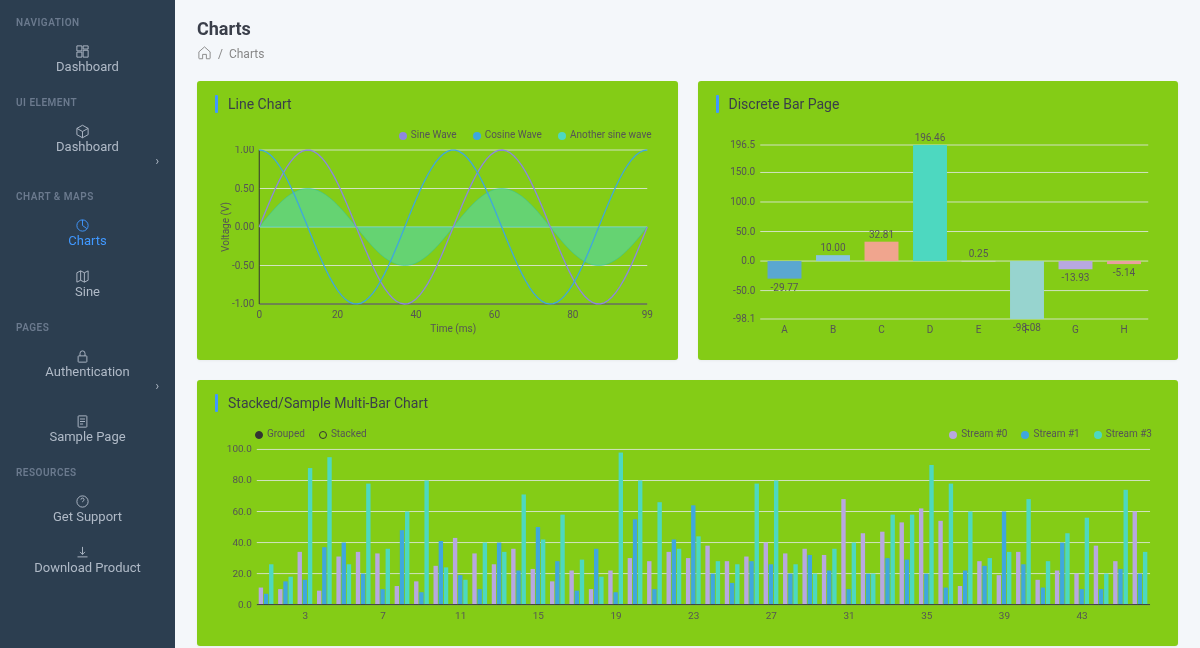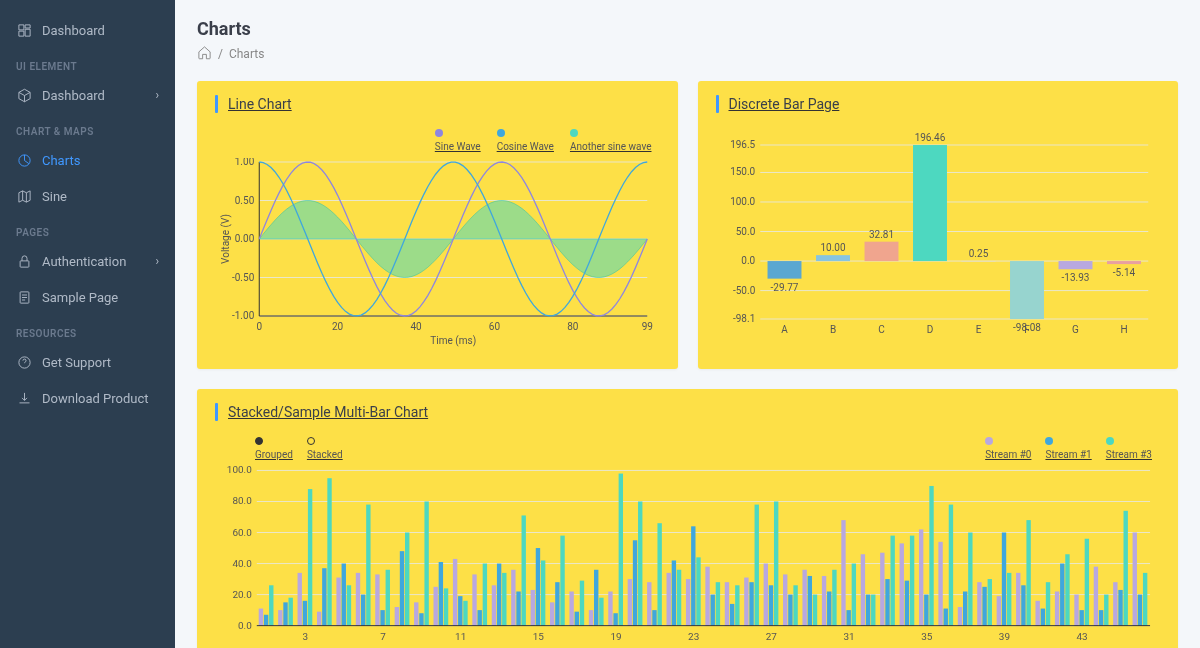--- a/index.html
+++ b/index.html
@@ -1,51 +1,52 @@
 <!DOCTYPE html>
 <html><head>
 <meta charset="utf-8">
 <style>
 * { box-sizing: border-box; margin: 0; padding: 0; }
 body { font-family: -apple-system, BlinkMacSystemFont, "Segoe UI", Roboto, sans-serif; background: #f4f7fa; color: #333; font-size: 13px; overflow: hidden; }
 .layout { display: flex; width: 1200px; height: 648px; }
 .sidebar { width: 175px; background: #2c3e50; color: #8a96a9; padding: 12px 0; overflow-y: auto; }
 .sidebar-section { margin-bottom: 8px; }
 .sidebar-heading { font-size: 10px; font-weight: 600; letter-spacing: 0.5px; padding: 5px 16px; color: #6b7a8e; text-transform: uppercase; }
-.sidebar-item { display: flex; align-items: center; padding: 10px 16px; color: #b0bac7; cursor: pointer; font-size: 13px; }
+.sidebar-item { display: flex; align-items: center; padding: 10px 16px; color: #b0bac7; cursor: pointer; font-size: 13px; flex-direction: column; }
 .sidebar-item.active { color: #4098ff; }
 .sidebar-item .icon { width: 16px; height: 16px; margin-right: 10px; display: inline-flex; align-items: center; justify-content: center; }
 .sidebar-item .chev { margin-left: auto; font-size: 12px; }
 .main { flex: 1; padding: 18px 22px; overflow-y: auto; }
 .page-title { font-size: 18px; color: #3a3f4a; margin-bottom: 6px; }
 .breadcrumb { display: flex; align-items: center; gap: 6px; color: #888; font-size: 12px; margin-bottom: 18px; }
 .cards-row { display: flex; gap: 20px; margin-bottom: 20px; }
-.card { background: #fde047; border-radius: 3px; box-shadow: 0 1px 3px rgba(0,0,0,0.05); text-decoration: underline; }
+.card { background: #84cc16; border-radius: 3px; box-shadow: 0 1px 3px rgba(0,0,0,0.05); }
 .card.half { flex: 1; min-width: 0; }
 .card.full { width: 100%; }
 .card-header { display: flex; align-items: center; padding: 14px 18px 8px; }
 .card-accent { width: 3px; height: 18px; background: #4098ff; margin-right: 10px; border-radius: 1px; }
 .card-title { font-size: 14px; color: #3a3f4a; }
 .card-body { padding: 8px 18px 18px; }
 .chart-legend { display: flex; justify-content: flex-end; gap: 16px; font-size: 10px; color: #555; margin-bottom: 6px; padding-right: 8px; }
 .chart-legend.split { justify-content: space-between; padding: 0 8px 0 40px; }
-.legend-item { display: flex; align-items: flex-start; gap: 4px; flex-direction: column; }
+.legend-item { display: flex; align-items: flex-end; gap: 4px; }
 .legend-dot { width: 8px; height: 8px; border-radius: 50%; }
 .legend-radio { width: 8px; height: 8px; border-radius: 50%; border: 1.5px solid #333; display: inline-block; }
 .legend-radio.filled { background: #333; }
 svg text { font-size: 10px; fill: #555; }
 .axis-title { font-size: 10px; fill: #555; }
 .icon svg { width: 15px; height: 15px; stroke: currentColor; fill: none; stroke-width: 1.5; }
 </style>
 </head>
 <body>
 
 <div class="layout">
   <aside class="sidebar">
       <div class="sidebar-section">
+        <div class="sidebar-heading">NAVIGATION</div>
         <div class="sidebar-item">
           <span class="icon">
             <svg viewBox="0 0 24 24">
               <path d="M3 3h8v8H3zM13 3h8v5h-8zM13 10h8v11h-8zM3 13h8v8H3z"></path>
             </svg>
           </span>
           <span>Dashboard</span>
         </div>
       </div>
       <div class="sidebar-section">

